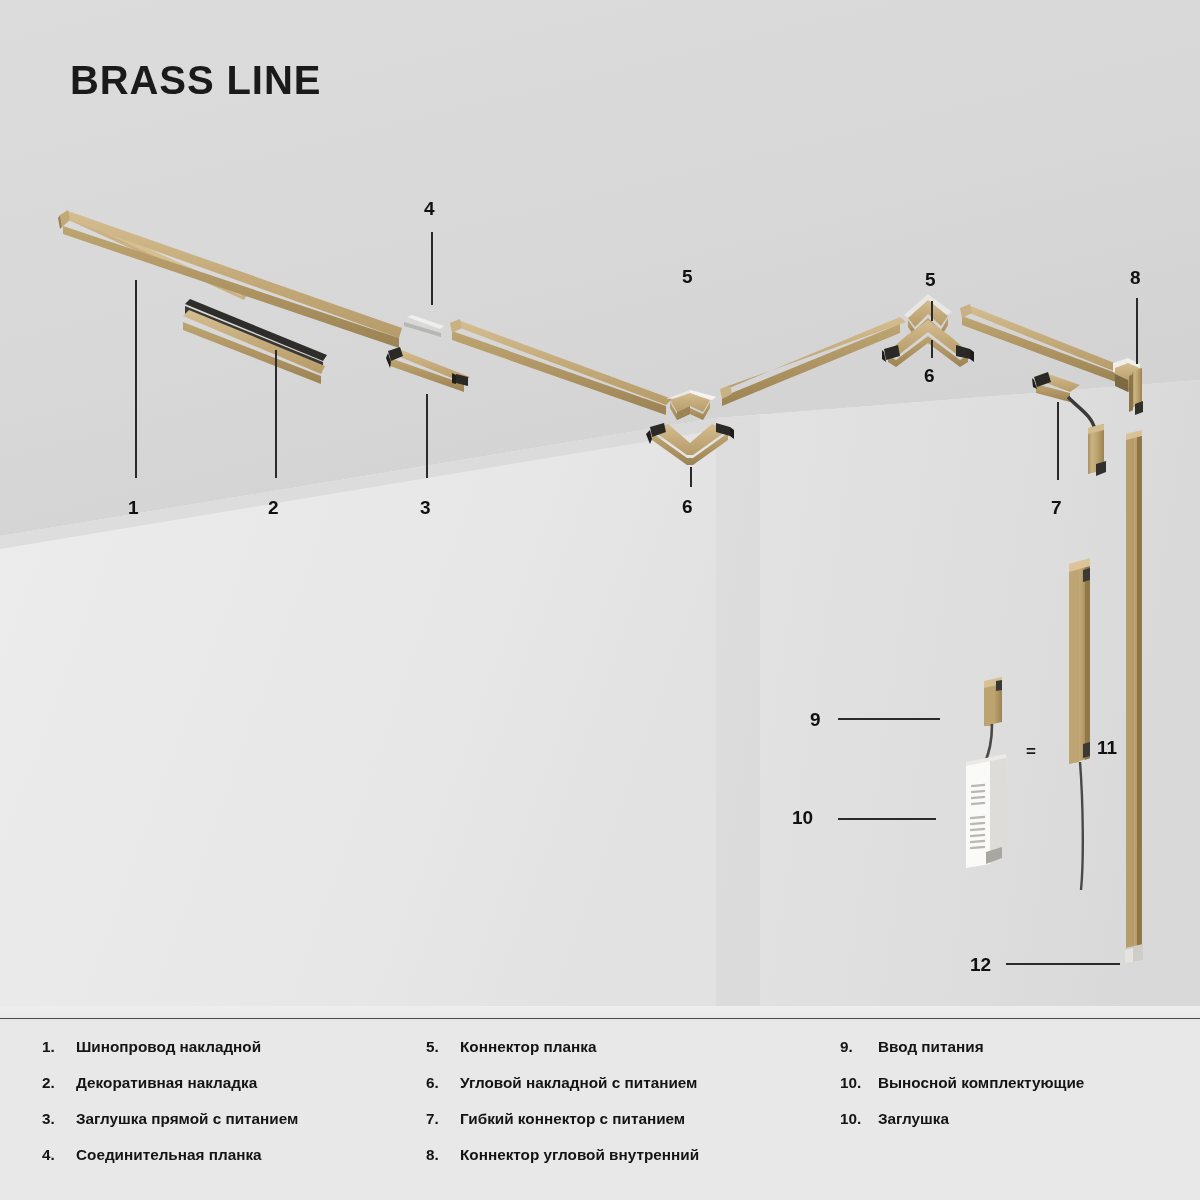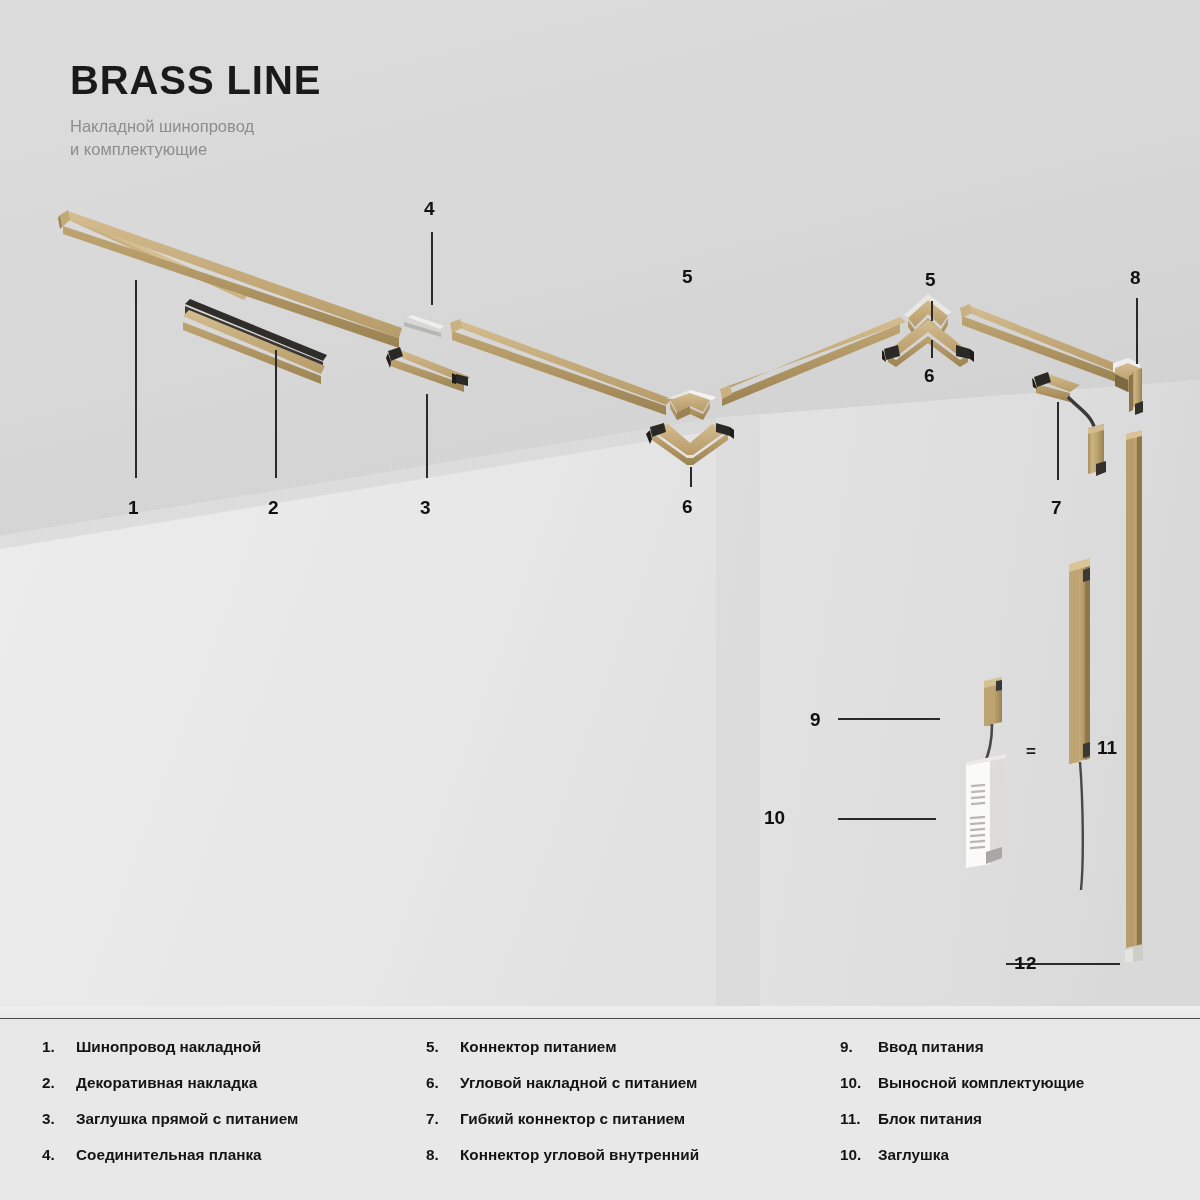--- a/index.html
+++ b/index.html
@@ -303,24 +303,20 @@
 
         <path d="M1080,762 C1083,800 1084,860 1081,890" stroke="#4a4846" stroke-width="2.4" fill="none"></path>
       </g>
 
       <polygon points="0,1006 1200,1006 1200,1018 0,1018" fill="url(#gLegendTop)"></polygon>
     </svg>
   </div>
 
   <div class="header">
     <div class="title">BRASS LINE</div>
-    <div class="subtitle">
-      <div>Накладной шинопровод</div>
-      <div>и комплектующие</div>
-    </div>
   </div>
 
   <div class="lead v" style="left:135px; top:280px;  height:198px;"></div>
   <div class="lead v" style="left:275px; top:350px;  height:128px;"></div>
   <div class="lead v" style="left:426px; top:394px;  height:84px;"></div>
   <div class="lead v" style="left:431px; top:232px;  height:73px;"></div>
   <div class="lead v" style="left" :=""></div>
   <div class="lead v" style="left:931px; top:301px;  height:20px;"></div>
   <div class="lead v" style="left:690px; top:467px;  height:20px;"></div>
   <div class="lead v" style="left:931px; top:340px;  height:18px;"></div>
@@ -335,23 +331,23 @@
   <div class="callout-num" style="left:268px; top:498px;">2</div>
   <div class="callout-num" style="left:420px; top:498px;">3</div>
   <div class="callout-num" style="left:424px; top:199px;">4</div>
   <div class="callout-num" style="left:682px; top:267px;">5</div>
   <div class="callout-num" style="left:925px; top:270px;">5</div>
   <div class="callout-num" style="left:682px; top:497px;">6</div>
   <div class="callout-num" style="left:924px; top:366px;">6</div>
   <div class="callout-num" style="left:1051px; top:498px;">7</div>
   <div class="callout-num" style="left:1130px; top:268px;">8</div>
   <div class="callout-num" style="left:810px; top:710px;">9</div>
-  <div class="callout-num" style="left:764px; top:808px;">10</div>
+  <div class="callout-num" style="left:792px; top:808px;">10</div>
   <div class="callout-num" style="left:1097px; top:710px;margin-top:28px;">11</div>
-  <div class="callout-num" style="left:1014px; top:955px;font-family:Liberation Mono, monospace;">12</div>
+  <div class="callout-num" style="left:970px; top:955px;">12</div>
 
   <div class="eq" style="left:1026px; top:742px;">=</div>
 
   <div class="legend">
     <div class="legend-cols">
 
       <div class="legend-col c1">
         <div class="legend-row">
           <span class="legend-num">1.</span>
           <span class="legend-label">Шинопровод накладной</span>
@@ -366,21 +362,21 @@
         </div>
         <div class="legend-row">
           <span class="legend-num">4.</span>
           <span class="legend-label">Соединительная планка</span>
         </div>
       </div>
 
       <div class="legend-col c2">
         <div class="legend-row">
           <span class="legend-num">5.</span>
-          <span class="legend-label">Коннектор питанием</span>
+          <span class="legend-label">Коннектор планка</span>
         </div>
         <div class="legend-row">
           <span class="legend-num">6.</span>
           <span class="legend-label">Угловой накладной с питанием</span>
         </div>
         <div class="legend-row">
           <span class="legend-num">7.</span>
           <span class="legend-label">Гибкий коннектор с питанием</span>
         </div>
         <div class="legend-row">
@@ -392,24 +388,20 @@
       <div class="legend-col c3">
         <div class="legend-row">
           <span class="legend-num wide">9.</span>
           <span class="legend-label">Ввод питания</span>
         </div>
         <div class="legend-row">
           <span class="legend-num wide">10.</span>
           <span class="legend-label">Выносной комплектующие</span>
         </div>
         <div class="legend-row">
-          <span class="legend-num wide">11.</span>
-          <span class="legend-label">Блок питания</span>
-        </div>
-        <div class="legend-row">
           <span class="legend-num wide">10.</span>
           <span class="legend-label">Заглушка</span>
         </div>
       </div>
 
     </div>
   </div>
 
 </div>
 

